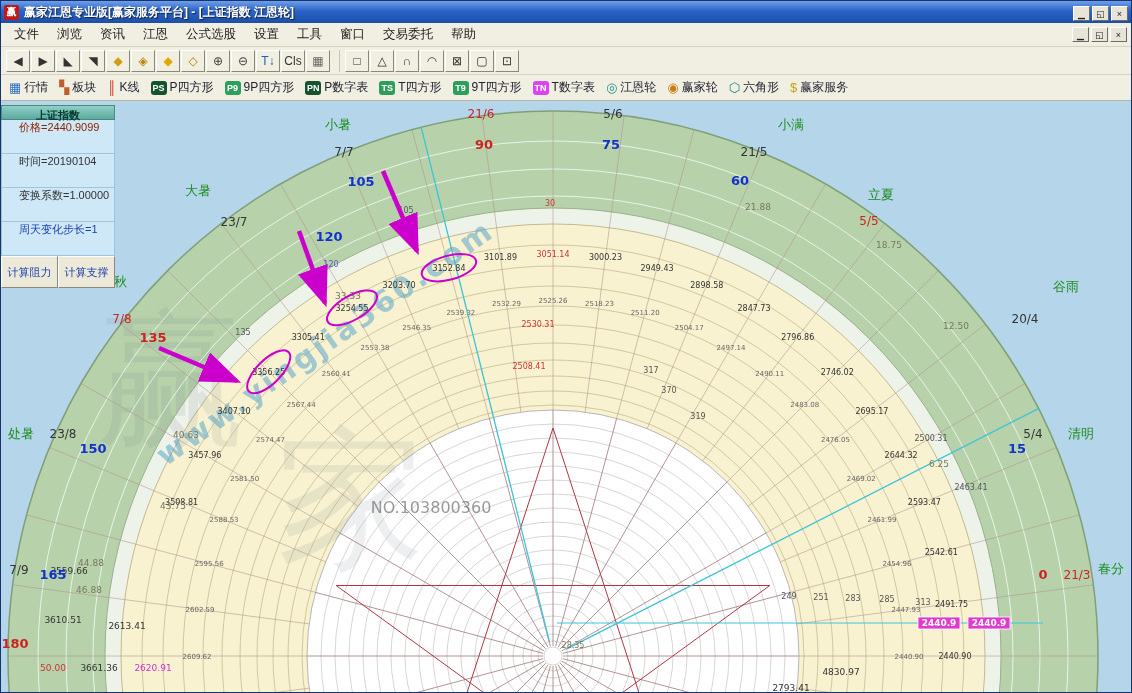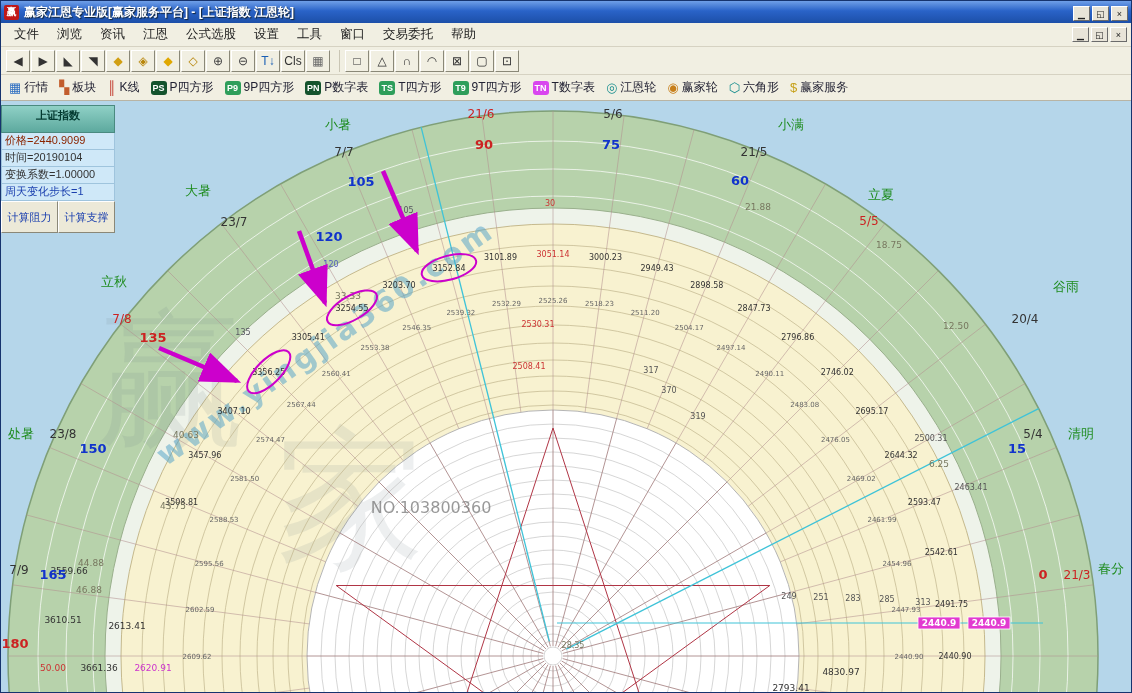--- a/index.html
+++ b/index.html
@@ -15,22 +15,22 @@
 .toolbar1{height:28px;display:flex;align-items:center;background:#f1efe2;border-bottom:1px solid #d6d2c2;padding:0 5px;gap:1px;flex:0 0 28px}
 .tbtn{width:24px;height:22px;background:#f1efe2;border:1px solid;border-color:#fff #8a8878 #8a8878 #fff;font-size:12px;display:flex;align-items:center;justify-content:center;cursor:pointer;padding:0}
 .tsep{width:5px;height:22px;border-right:1px solid #c9c5b4;margin:0 4px}
 .toolbar2{height:26px;display:flex;align-items:center;background:#f1efe2;border-bottom:1px solid #b8b4a4;padding:0 8px;gap:11px;flex:0 0 26px}
 .feat{display:flex;align-items:center;gap:3px;font-size:12px;color:#223;cursor:pointer;white-space:nowrap}
 .badge-box{min-width:16px;height:14px;border-radius:3px;color:#fff;font-size:9px;font-weight:bold;display:flex;align-items:center;justify-content:center;padding:0 1px}
 .badge-glyph{font-size:13px;line-height:14px}
 .chart{position:relative;flex:1;background:#b5d6ea;overflow:hidden}
 #wheel{position:absolute;left:0;top:0}
 .panel{position:absolute;left:0;top:4px;width:114px;z-index:5;font-size:11px}
-.panel-header{height:28px;background:linear-gradient(180deg,#8fd0c6,#5da99e);color:#033a30;font-weight:bold;text-align:center;line-height:18px;border:1px solid #4a8a80}
-.panel-row{height:17px;line-height:15px;background:#cfe8f8;border:1px solid #9fc4dd;border-top:none;padding-left:3px;white-space:nowrap;overflow:hidden}
+.panel-header{height:15px;background:linear-gradient(180deg,#8fd0c6,#5da99e);color:#033a30;font-weight:bold;text-align:center;line-height:18px;border:1px solid #4a8a80}
+.panel-row{height:34px;line-height:15px;background:#cfe8f8;border:1px solid #9fc4dd;border-top:none;padding-left:17px;white-space:nowrap;overflow:hidden}
 .panel-buttons{display:flex}
 .panel-btn{flex:1;height:32px;font-size:11px;background:#ece9d8;border:1px solid;border-color:#fff #8a8878 #8a8878 #fff;color:#1a3fae;cursor:pointer;padding:0}
 .annotation{position:absolute;left:876px;top:28px;width:254px;z-index:5;font-size:15px;line-height:26px;font-weight:500;white-space:nowrap}
 </style>
 </head>
 <body>
 
 <div class="window">
 
   <div class="titlebar">

